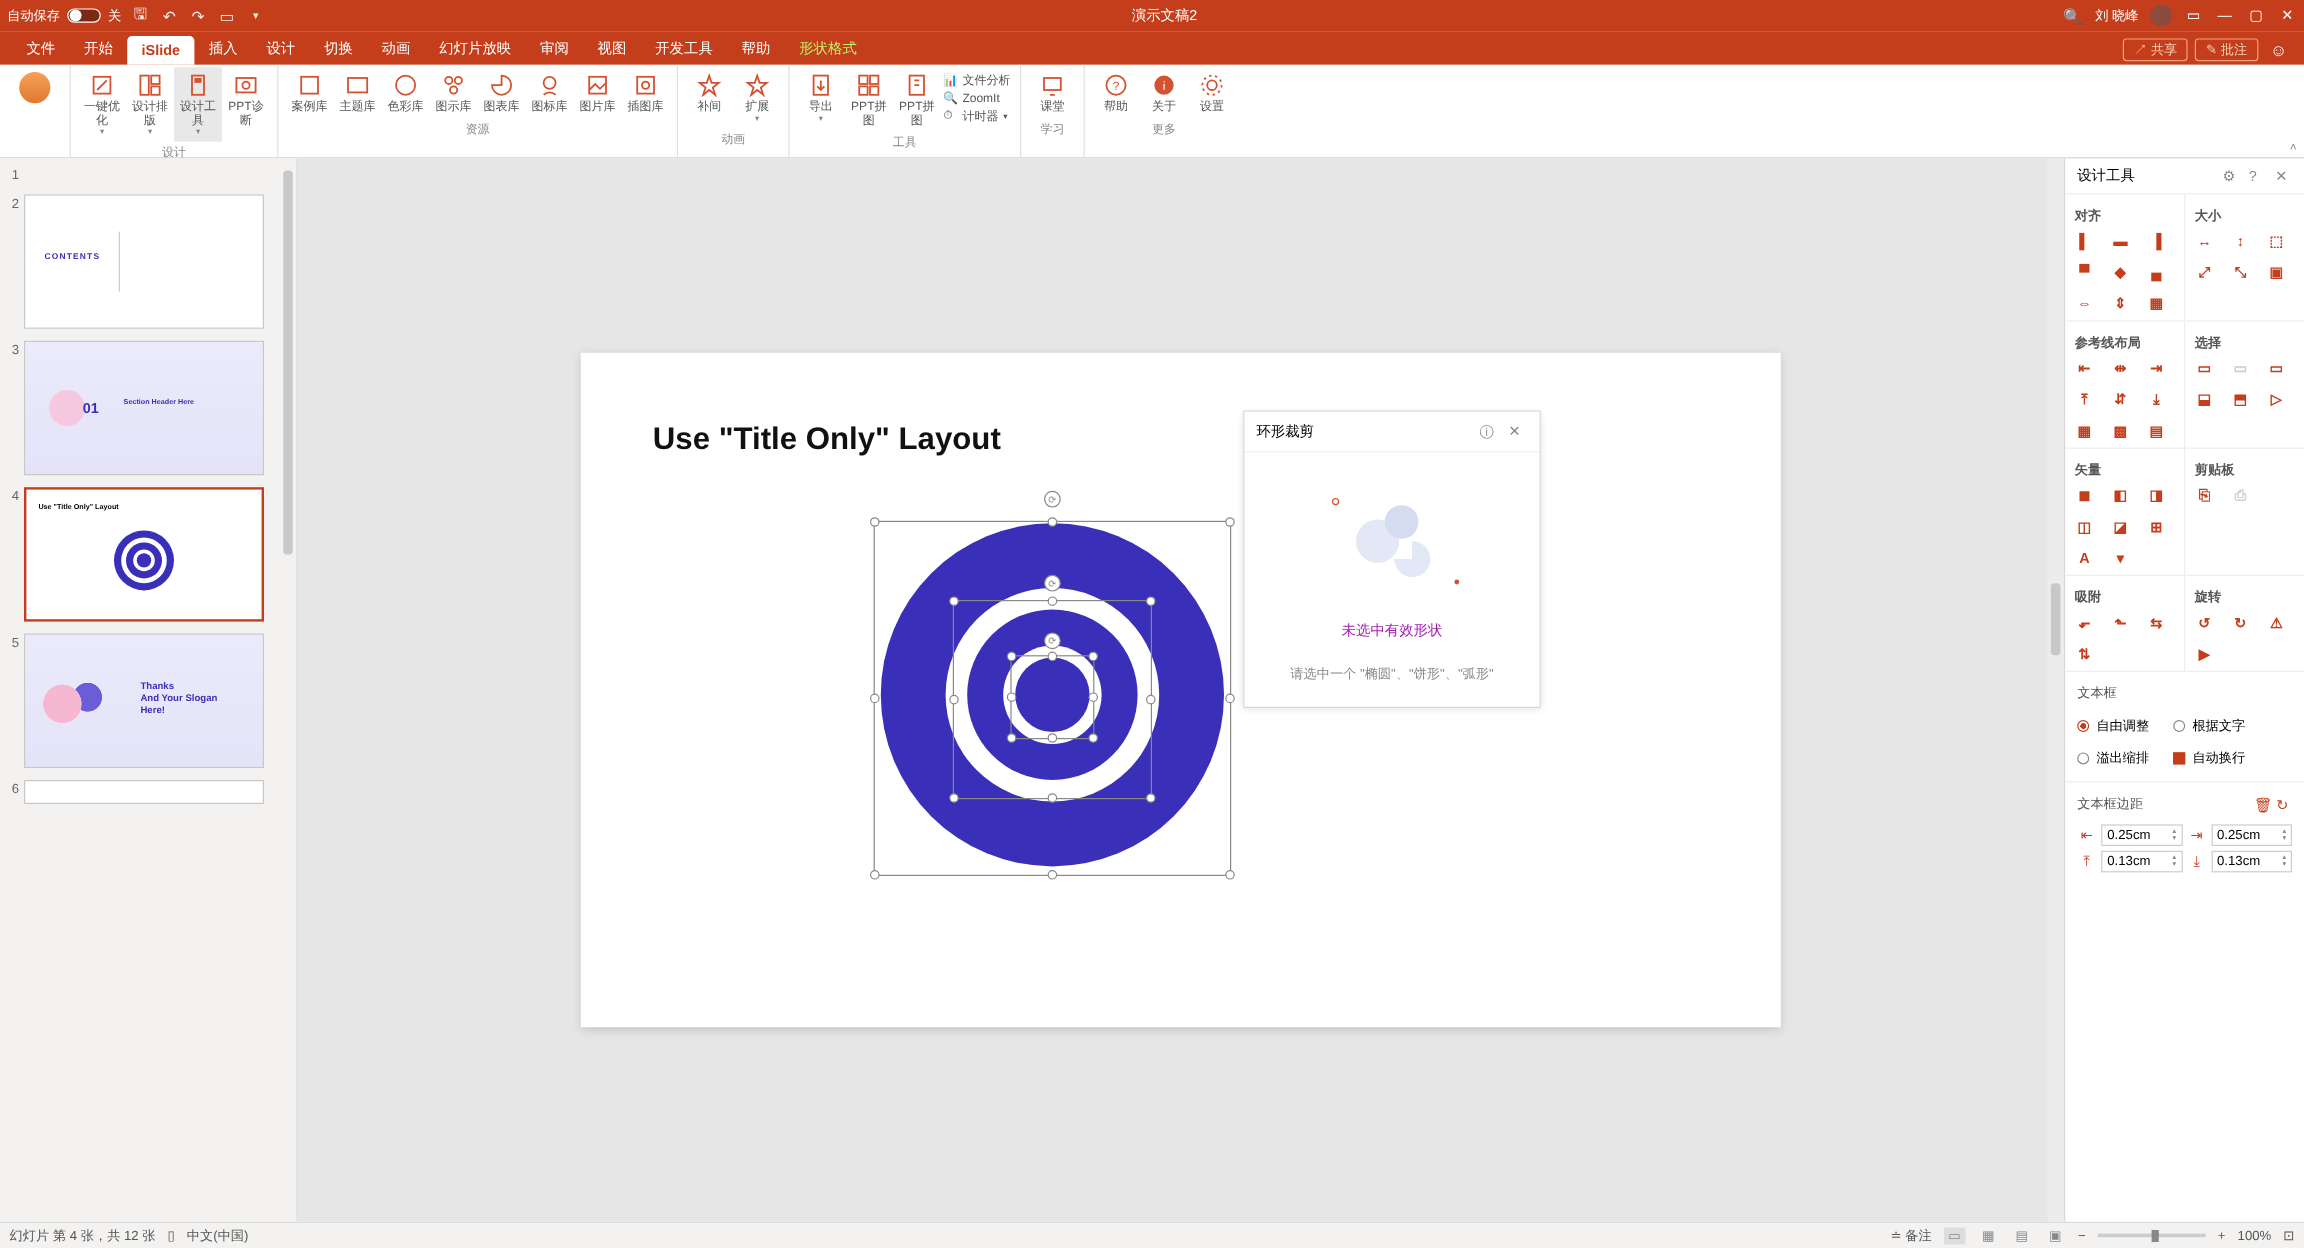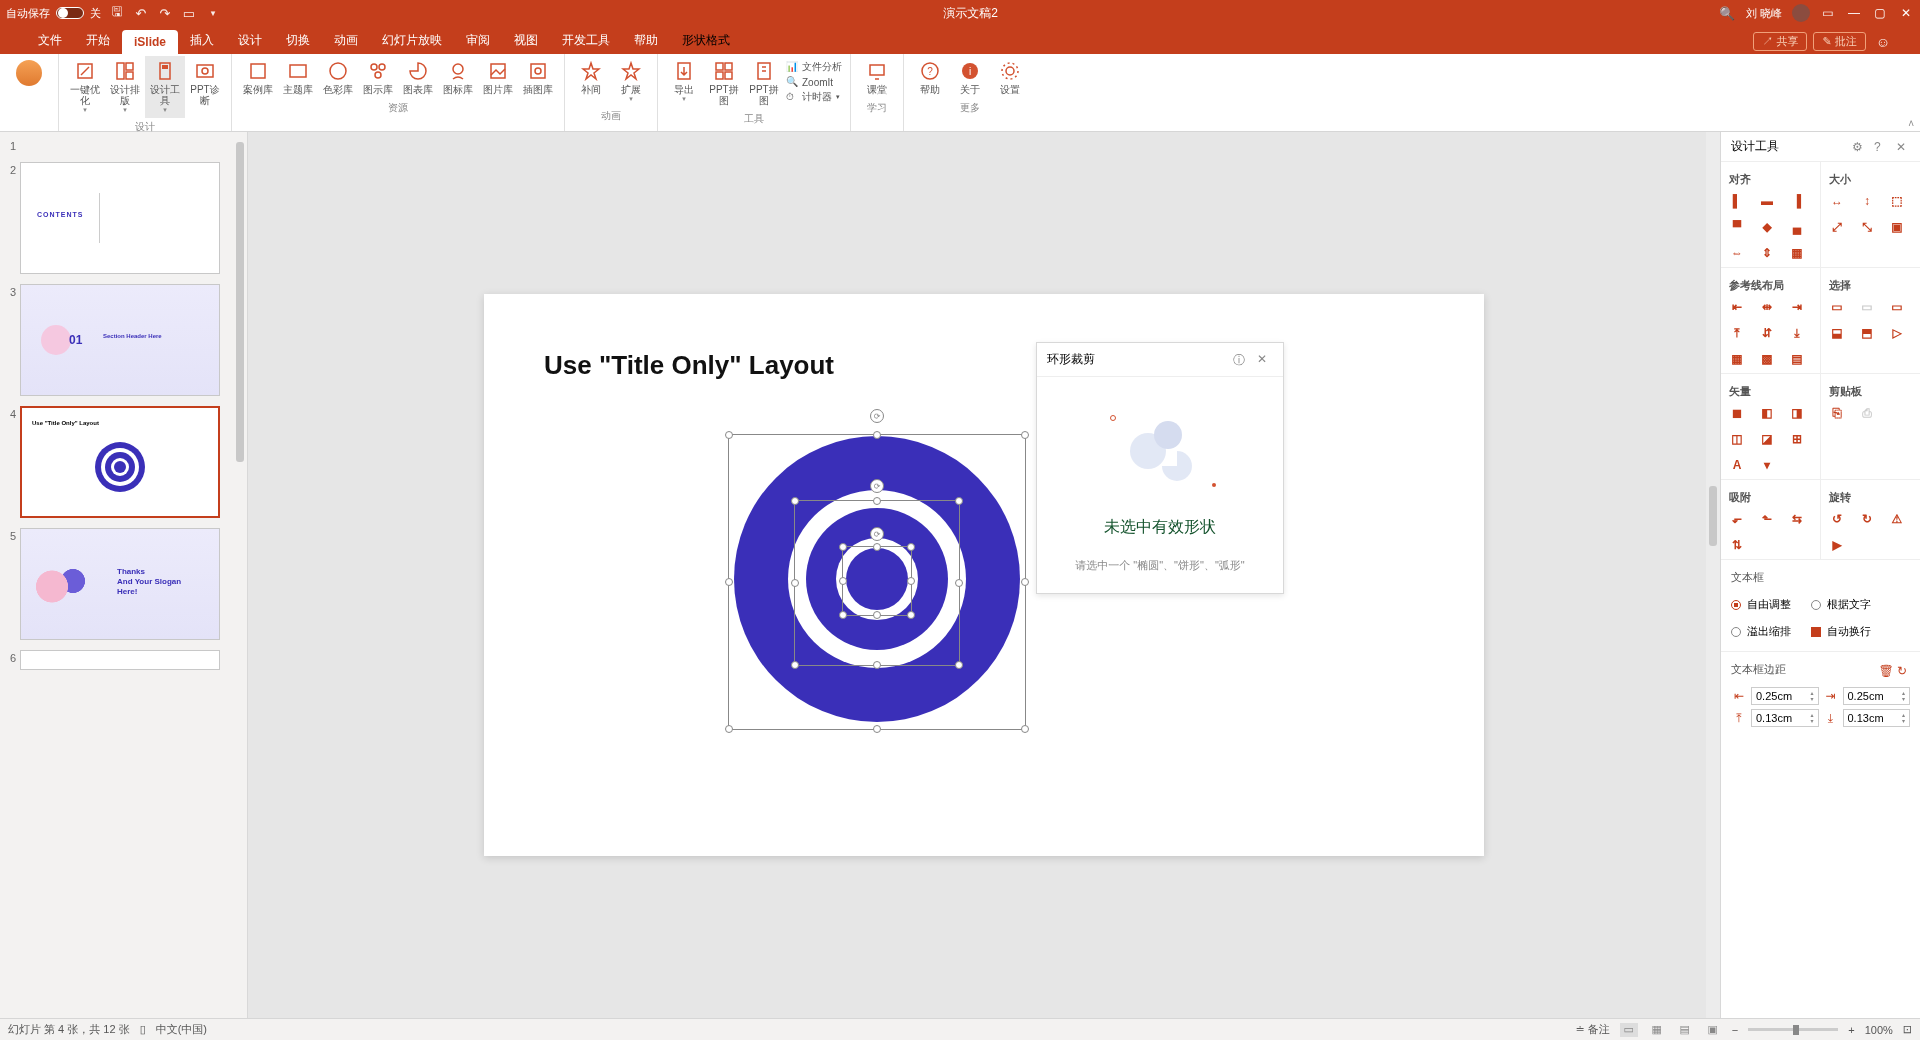--- a/index.html
+++ b/index.html
@@ -11,24 +11,24 @@
 .titlebar .center { flex: 1; text-align: center; font-size: 12px; }
 .titlebar .right { display: flex; align-items: center; gap: 10px; }
 .autosave { display: flex; align-items: center; gap: 6px; font-size: 11px; }
 .toggle { width: 28px; height: 12px; border-radius: 6px; background: #7a2a14; border: 1px solid #fff; position: relative; }
 .toggle::after { content:""; position:absolute; width:10px; height:10px; background:#fff; border-radius:50%; left:1px; top:0; }
 .qat-icon { width:16px; height:16px; display:inline-flex; align-items:center; justify-content:center; opacity:.9; font-size:13px; }
 .win-btn { width:16px; height:16px; display:inline-flex; align-items:center; justify-content:center; font-size:12px; }
 .avatar { width:18px; height:18px; border-radius:50%; background:#8b4c3f; }
 
 
-.tabbar { background: #c43e1c; height: 28px; display:flex; align-items:flex-end; padding: 0 26px; gap: 0; }
+.tabbar { background: #c43e1c; height: 28px; display:flex; align-items:flex-end; padding: 0 10px; gap: 0; }
 .tab { color:#fff; font-size:12px; padding: 5px 12px; cursor:pointer; }
 .tab.active { background:#fff; color:#c43e1c; font-weight:bold; border-radius:4px 4px 0 0; }
-.tab.context { color:#000000; }
+.tab.context { color:#bef264; }
 .tabbar .spacer { flex:1; }
 .tabbar .right-actions { display:flex; gap:6px; align-items:center; padding-bottom:3px; }
 .pill-btn { border:1px solid #f0a07a; color:#f8d0b8; padding:1px 8px; font-size:11px; border-radius:3px; background:transparent; }
 .smiley { color:#fff; font-size:14px; padding:0 4px; }
 
 
 .ribbon { background:#fff; border-bottom:1px solid #d6d6d6; display:flex; height:78px; position:relative; }
 .ribbon-group { display:flex; flex-direction:column; border-right:1px solid #e0e0e0; padding: 2px 6px 0; }
 .ribbon-group .buttons { display:flex; gap:0; }
 .rbtn { display:flex; flex-direction:column; align-items:center; justify-content:flex-start; width:40px; padding:4px 2px; cursor:pointer; }
@@ -66,21 +66,21 @@
 .ring-outer { position:absolute; border-radius:50%; background:#3a2fb8; }
 .ring-hole { position:absolute; border-radius:50%; background:#fff; }
 
 
 .crop-panel { position:absolute; background:#fff; border:1px solid #d8d8d8; width:248px; box-shadow:0 2px 6px rgba(0,0,0,.1); }
 .crop-panel .hd { display:flex; align-items:center; padding:8px 10px; border-bottom:1px solid #eee; font-size:12px; }
 .crop-panel .hd .sp { flex:1; }
 .crop-panel .hd .ic { width:16px; height:16px; color:#888; }
 .crop-panel .body { padding:30px 0 20px; display:flex; flex-direction:column; align-items:center; gap:20px; }
 .crop-illus { width:120px; height:90px; position:relative; }
-.crop-text1 { font-size:16px; color:#14532d; }
+.crop-text1 { font-size:12px; color:#a21caf; }
 .crop-text2 { font-size:11px; color:#888; }
 
 
 .design-pane { width:200px; background:#fff; border-left:1px solid #d8d8d8; display:flex; flex-direction:column; overflow-y:auto; }
 .design-pane .pane-hd { padding:6px 10px; font-size:12px; border-bottom:1px solid #eee; display:flex; align-items:center; }
 .design-pane .pane-hd .sp { flex:1; }
 .design-pane .pane-hd .ic { width:14px; height:14px; margin-left:8px; color:#888; }
 .pane-grid { display:flex;font-weight:bold; }
 .pane-col { flex:1; border-right:1px solid #eee; padding:6px 8px; }
 .pane-col:last-child { border-right:none; }

